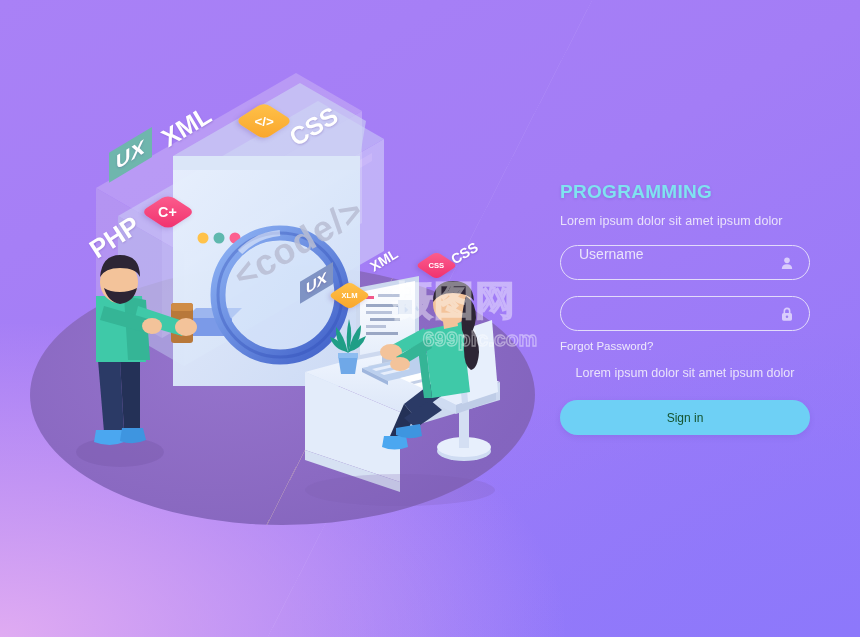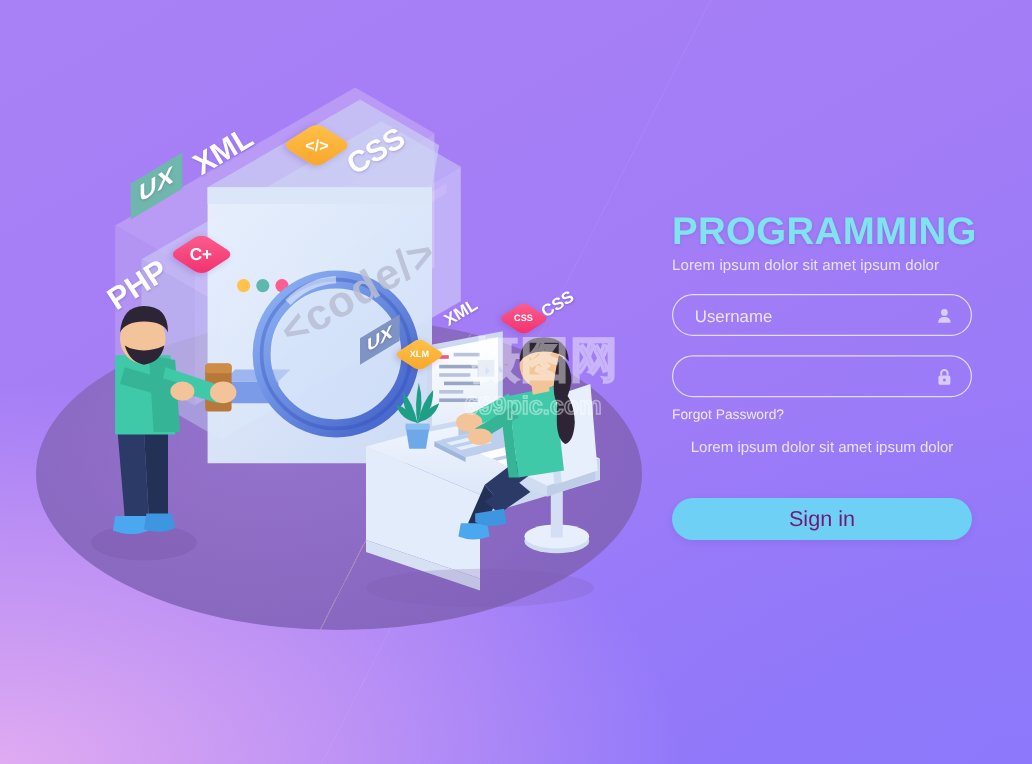--- a/index.html
+++ b/index.html
@@ -63,20 +63,21 @@
     line-height:44px; white-space:nowrap;
     font-family:Liberation Mono, monospace;
   }
   .wm-url {
     font-size:21px; font-weight:bold; letter-spacing:0px;
     color:transparent;
     -webkit-text-stroke:1.3px rgba(255,255,255,.85);
     line-height:24px; white-space:nowrap;
     margin-left:-6px; margin-top:1px;
     font-family:"Liberation Sans", sans-serif;
+    text-align:center;
   }
 
   
   .lbl {
     position:absolute;
     color:#fff; font-weight:bold; white-space:nowrap;
     text-shadow:0 1px 2px rgba(80,40,140,.25);
   }
   .lbl-php  { left:88px;  top:222px; font-size:26px; transform:rotate(-33deg); }
   .lbl-ux1  { left:109px; top:140px; font-size:20px; padding:3px 7px 4px;
@@ -110,33 +111,33 @@
     position:absolute; left:227px; top:222px;
     font-size:36px; font-weight:bold; color:#b9bed4;
     transform:rotate(-30deg); letter-spacing:1px;
     font-family:"Liberation Sans", sans-serif;
     opacity:.85;
   }
 
   
   .form { position:absolute; left:560px; top:176px; width:250px; }
   .title {
-    font-size:32px; font-weight:bold; color:#7fe3f0;
+    font-size:19px; font-weight:bold; color:#7fe3f0;
     letter-spacing:.3px; line-height:32px;
     text-shadow:0 1px 3px rgba(70,30,130,.18);
   }
   .subtitle {
     margin-top:5px;
     font-size:12.5px; color:#e9e2fb; line-height:16px;
     letter-spacing:.1px;
   }
   .field {
     position:relative; margin-top:16px;
     height:35px; border:1.6px solid #e3dcfa; border-radius:19px;
-    display:flex; align-items:center;
+    display:flex; align-items:flex-start;
     padding:0 38px 0 18px;
     background:transparent;
   }
   .field input {
     border:0; outline:0; background:transparent;
     color:#f3effd; font-size:14px; width:100%;
     font-family:"Liberation Sans", sans-serif;
   }
   .field input::placeholder { color:#eae4fb; opacity:1; }
   .field .ficon {
@@ -145,24 +146,24 @@
   }
   .forgot {
     margin-top:9px; text-align:left;
     font-size:11.5px; color:#eee8fc; cursor:pointer;
   }
   .note {
     margin-top:13px; text-align:center;
     font-size:12.5px; color:#e9e2fb; line-height:16px;
   }
   .signin {
-    margin-top:34px; height:35px;
+    margin-top:19px; height:35px;
     border:0; border-radius:18px; width:100%;
-    background:#6ed0f5; color:#701a75;
-    font-size:18px; cursor:pointer;
+    background:#6ed0f5; color:#14532d;
+    font-size:12px; cursor:pointer;
     font-family:"Liberation Sans", sans-serif;
     box-shadow:0 2px 6px rgba(70,30,130,.10);
   }
 </style>
 </head>
 <body>
 
 <div id="stage">
 
   <div class="bg"></div>

